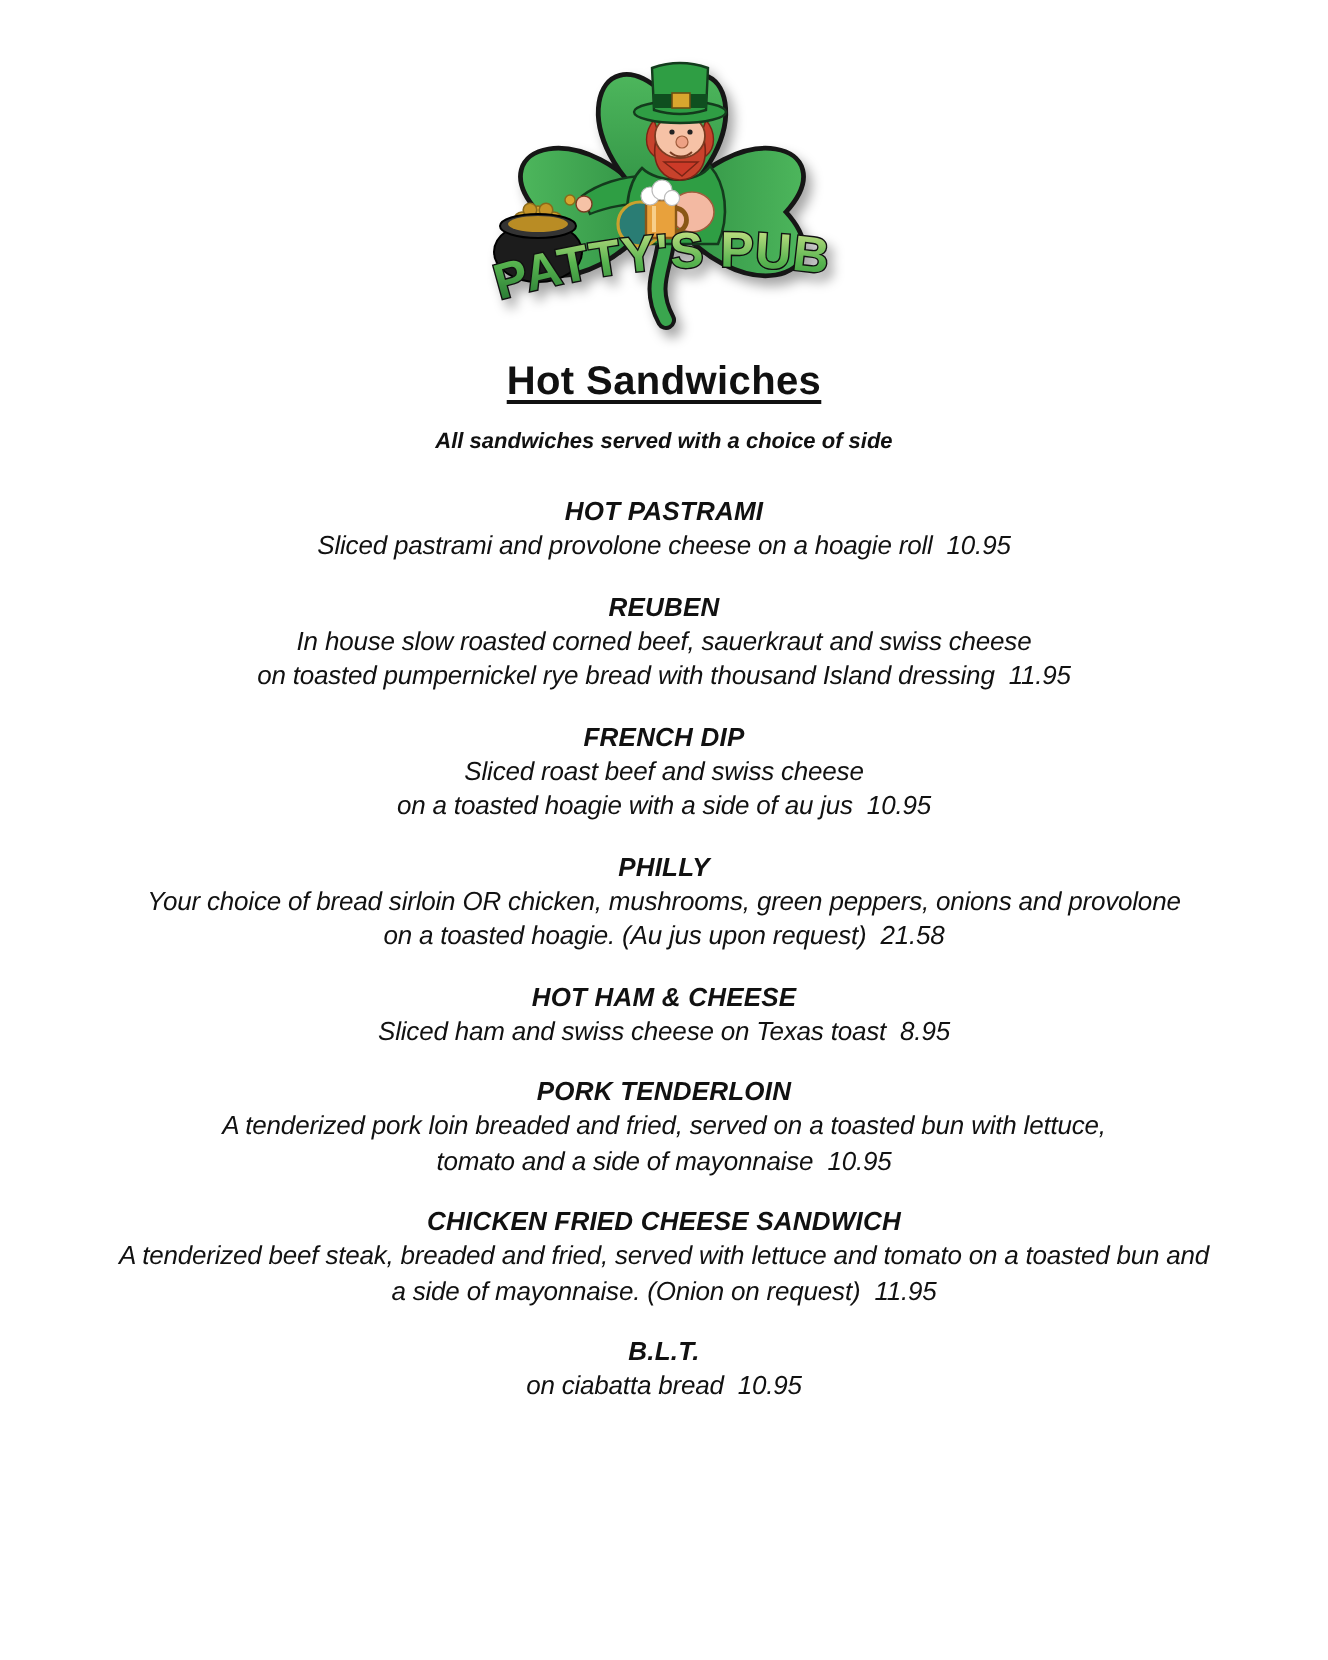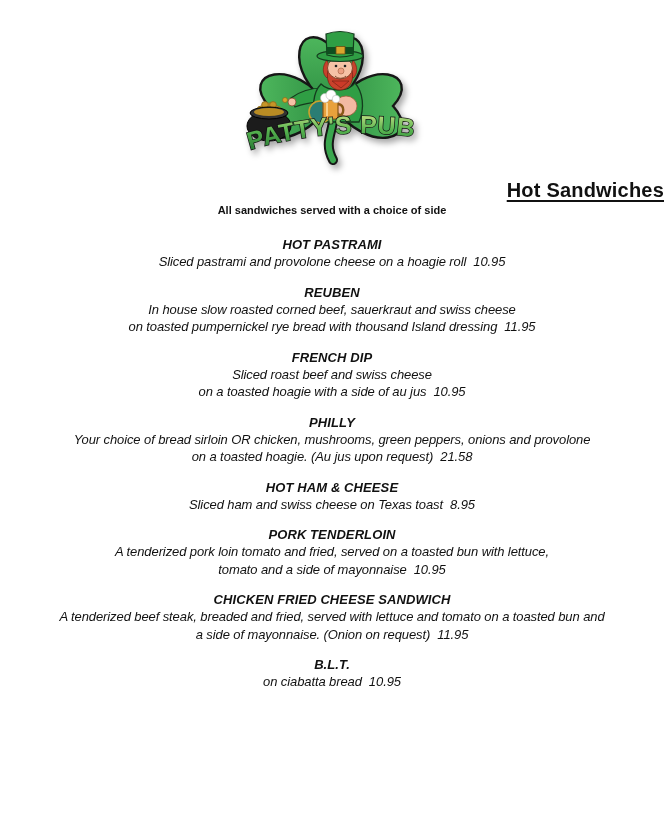--- a/index.html
+++ b/index.html
@@ -19,33 +19,34 @@
   }
   .logo-wrap {
     width: 196px;
     margin: 26px auto 4px auto;
     text-align: center;
   }
   .logo-wrap svg {
     filter: drop-shadow(3px 4px 3px rgba(0,0,0,0.35));
   }
   .page-title {
-    margin: 4px 0 2px 0;
-    text-align: right;
+    margin: 4px 0 12px 0;
+    text-align: center;
     font-size: 20px;
     font-weight: bold;
     text-decoration: underline;
     text-decoration-thickness: 2px;
     text-underline-offset: 3px;
     letter-spacing: 0.2px;
   }
   .page-subtitle {
     text-align: center;
     font-size: 11px;
     font-weight: bold;
+    font-style: italic;
     margin-bottom: 20px;
   }
   .menu-list {
     width: 664px;
     text-align: center;
     font-style: italic;
   }
   .menu-item {
     margin: 0 0 13px 0;
   }
@@ -177,21 +178,21 @@
         <div class="item-line">on a toasted hoagie. (Au jus upon request)  21.58</div>
       </section>
 
     <section class="menu-item">
       <h2 class="item-name">HOT HAM &amp; CHEESE</h2>
     <div class="item-line">Sliced ham and swiss cheese on Texas toast  8.95</div>
       </section>
 
     <section class="menu-item">
       <h2 class="item-name">PORK TENDERLOIN</h2>
-    <div class="item-line">A tenderized pork loin tomato and fried, served on a toasted bun with lettuce,</div>
+    <div class="item-line">A tenderized pork loin breaded and fried, served on a toasted bun with lettuce,</div>
         <div class="item-line">tomato and a side of mayonnaise  10.95</div>
       </section>
 
     <section class="menu-item">
       <h2 class="item-name">CHICKEN FRIED CHEESE SANDWICH</h2>
     <div class="item-line">A tenderized beef steak, breaded and fried, served with lettuce and tomato on a toasted bun and</div>
         <div class="item-line">a side of mayonnaise. (Onion on request)  11.95</div>
       </section>
 
     <section class="menu-item">

